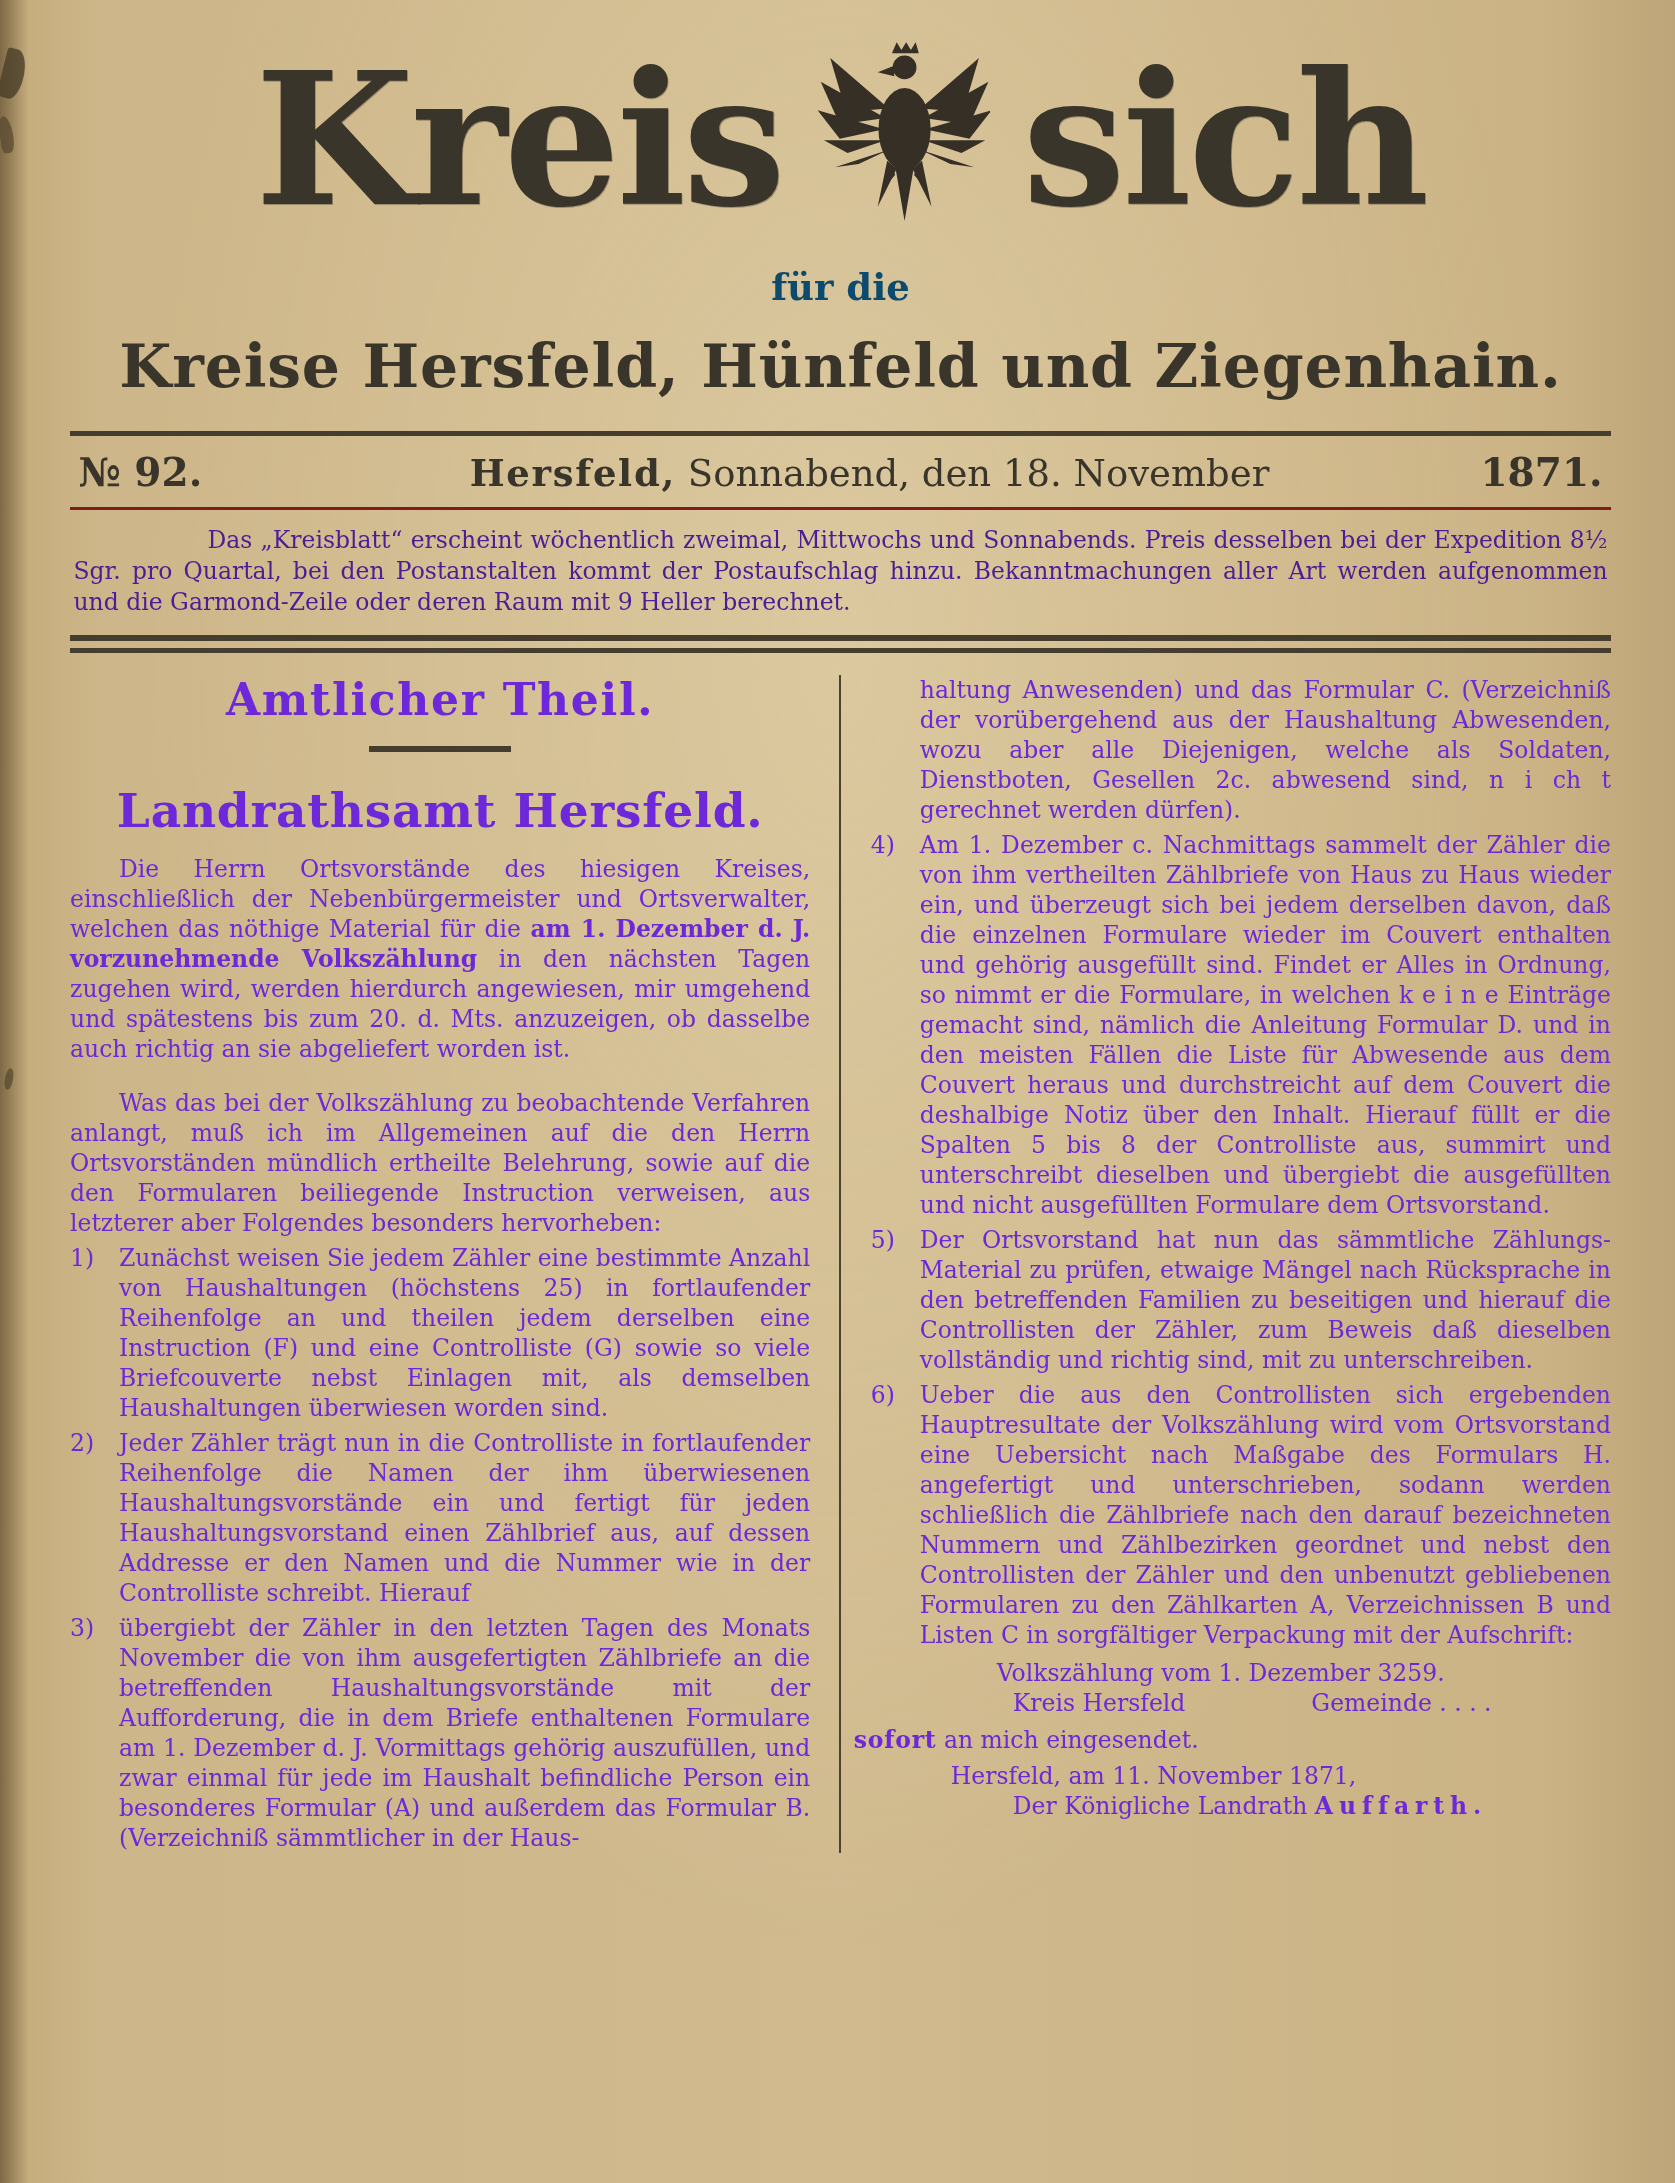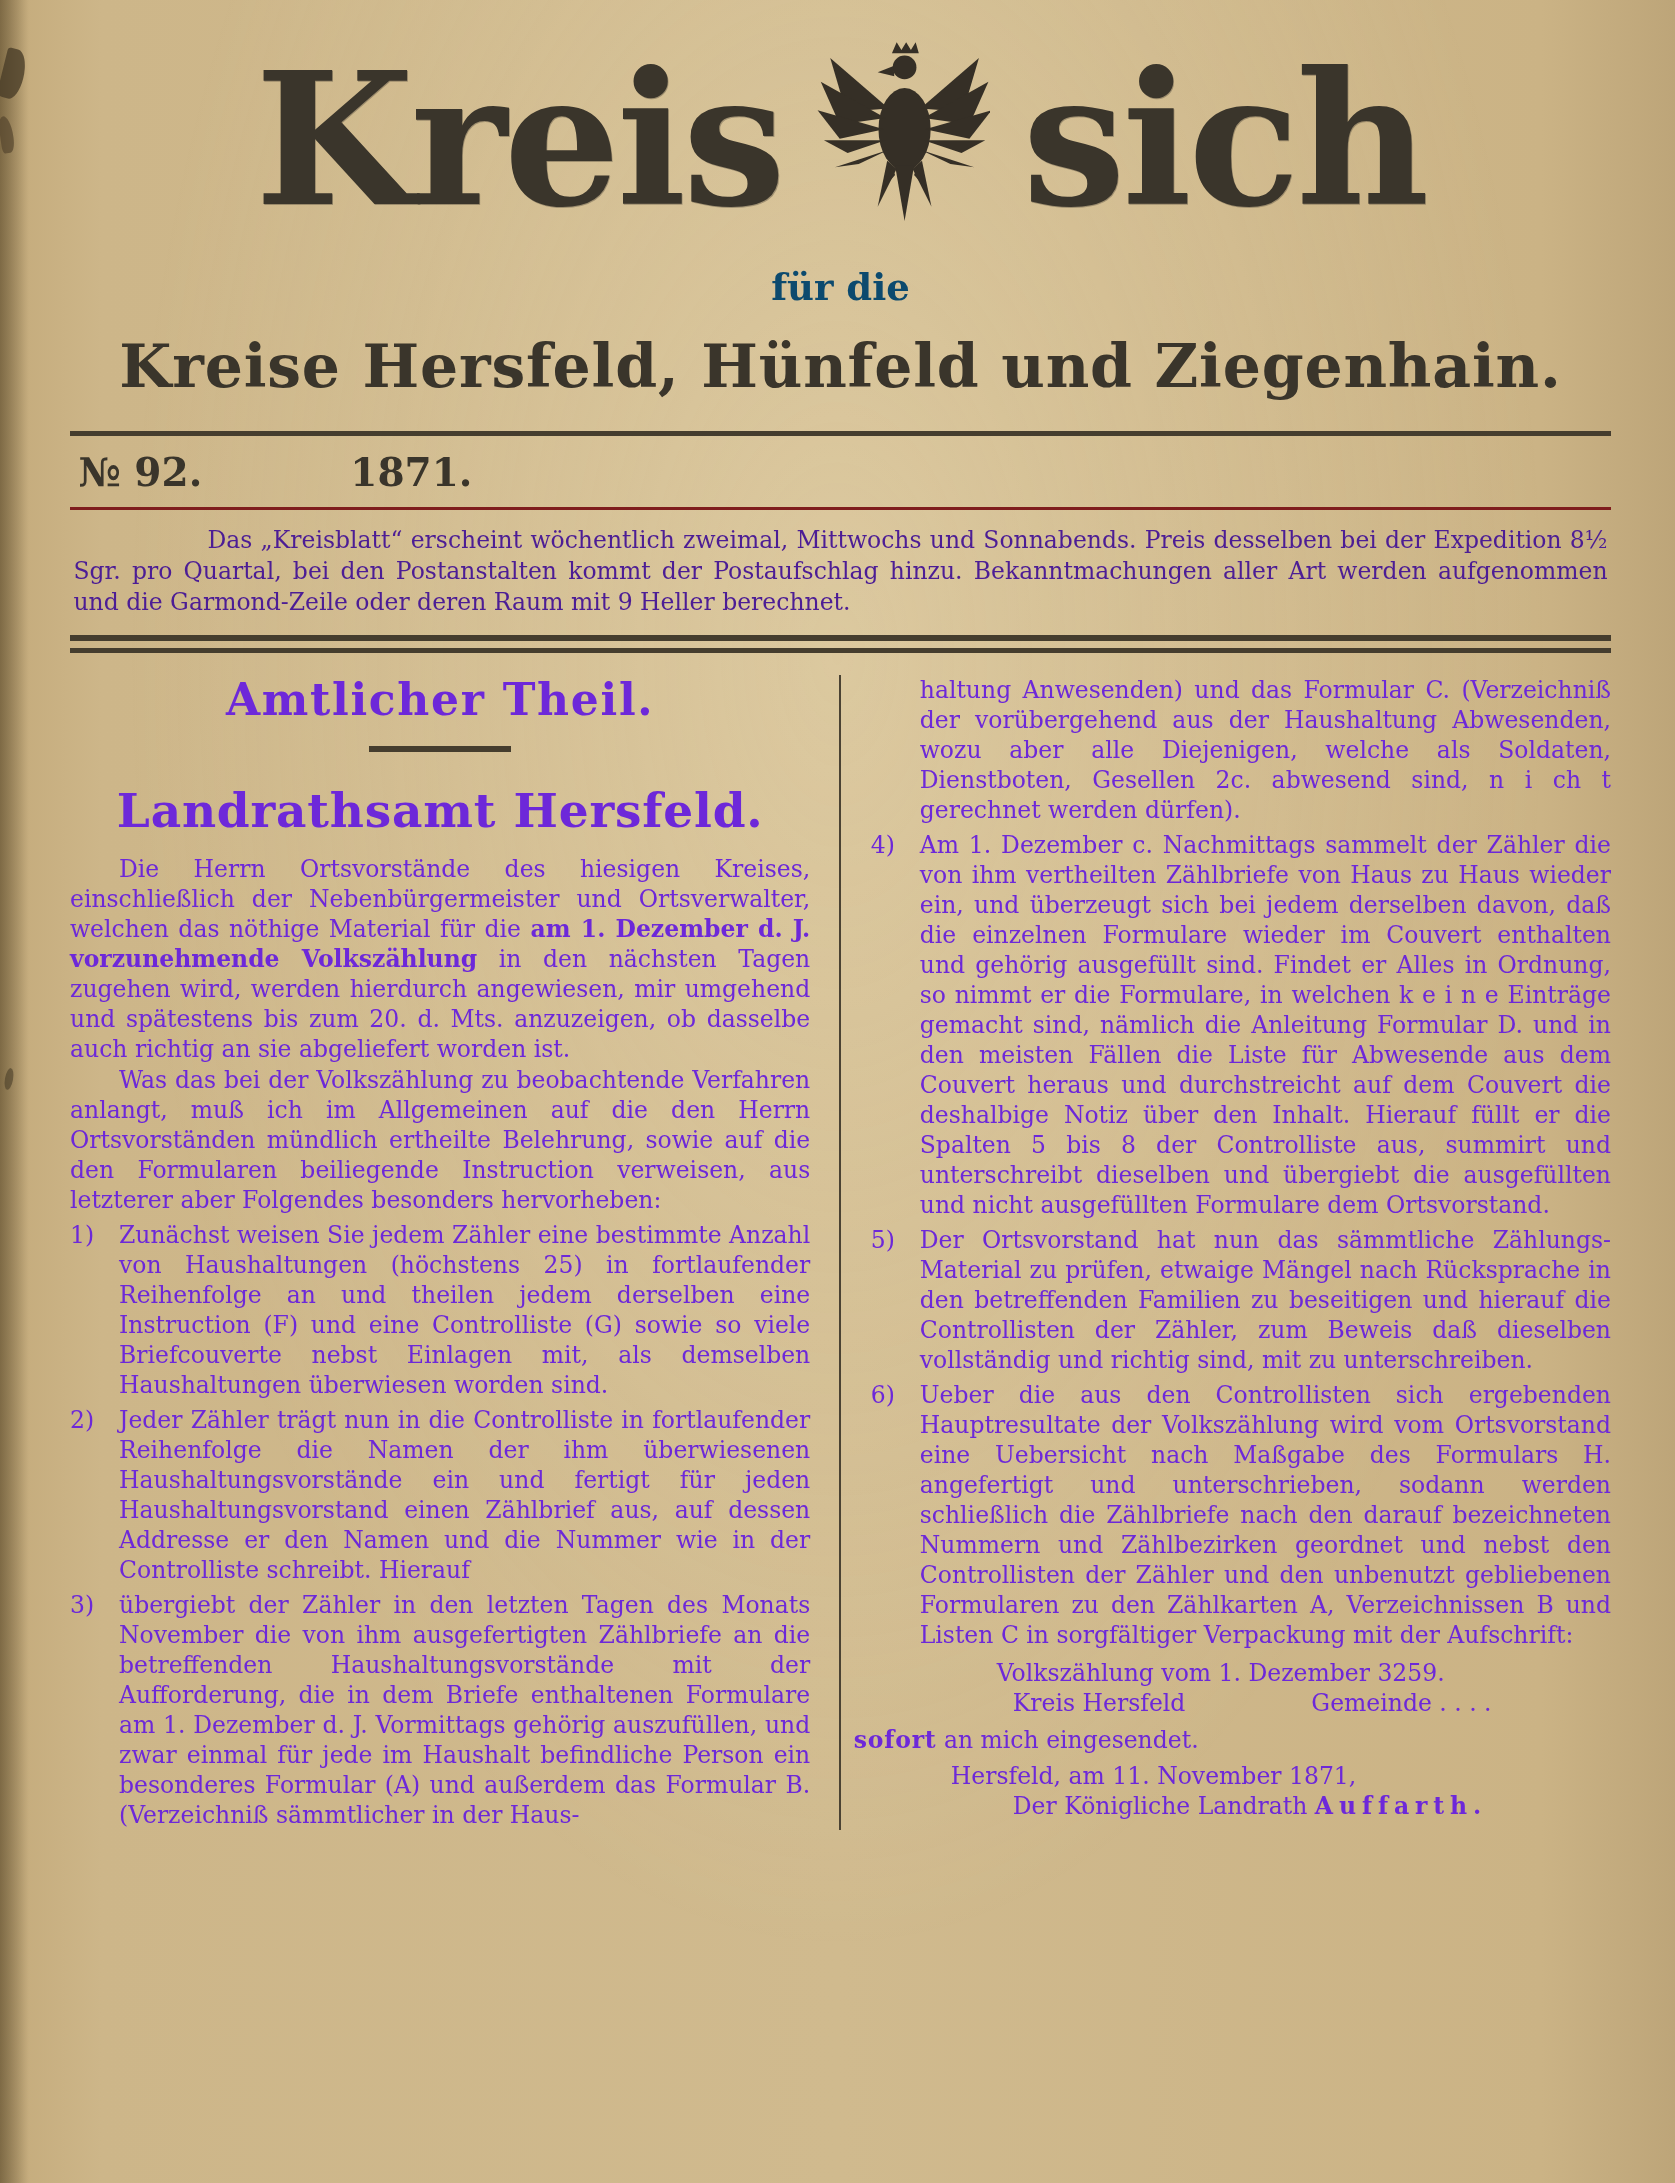--- a/index.html
+++ b/index.html
@@ -71,21 +71,21 @@
   
   .columns { display: flex; margin-top: 22px; }
   .col { width: 50%; font-size: 23.5px; line-height: 30px; text-align: justify; color: #6d28d9; }
   .col-left  { padding-right: 28.5px; }
   .col-right { padding-left: 30px; border-left: 2.5px solid #4a4233; }
 
   .section-heading { text-align: center; font-size: 44px; font-weight: bold; line-height: 49px; letter-spacing: 1.7px; text-align: center; }
   .heading-rule { width: 142px; height: 5.9px; background: #453d2e; margin: 22px auto 0 auto; }
   .article-heading { text-align: center; font-size: 47px; font-weight: bold; margin-top: 44px; letter-spacing: 0.8px; }
 
-  .para { margin-top: 1px; text-indent: 49px; }
+  .para { margin-top: 24px; text-indent: 49px; }
   .para.first { margin-top: 28.5px; }
   .num-item { display: flex; margin-top: 5px; }
   .num-item .num { width: 49px; flex: 0 0 49px; }
   .num-item .itext { flex: 1; }
 
   .addr-line1 { margin-top: 8.4px; padding-left: 126px; }
   .addr-line2 { display: flex; padding-left: 142px; align-items: flex-end; }
   .addr-line2 .gemeinde { margin-left: 126px; }
   .sofort-line { margin-top: 6.7px; margin-left: -17px; }
   .sofort-line b { letter-spacing: 0.8px; }
@@ -135,20 +135,23 @@
         <polygon points="128,160 140,188 124,170"></polygon>
       </svg>
       <span class="mast-word">sich</span>
     </div>
     <div class="fuer-die">für die</div>
     <div class="subtitle">Kreise Hersfeld, Hünfeld und Ziegenhain.</div>
   </div>
 
   <div class="dateline">
     <span class="issue-no">№ 92.</span>
+    <span class="date-center">
+      <span class="place-bold">Hersfeld,</span><span> Sonnabend, den 18. November</span>
+    </span>
     <span class="year">1871.</span>
   </div>
 
   <div class="imprint">Das „Kreisblatt“ erscheint wöchentlich zweimal, Mittwochs und Sonnabends.  Preis desselben bei der Expedition 8½ Sgr. pro Quartal, bei den Postanstalten kommt der Postaufschlag hinzu.  Bekanntmachungen aller Art werden aufgenommen und die Garmond-Zeile oder deren Raum mit 9 Heller berechnet.</div>
   <div class="double-rule">
     <div class="r1"></div>
       <div class="r2"></div>
   </div>
 
   <div class="columns">

